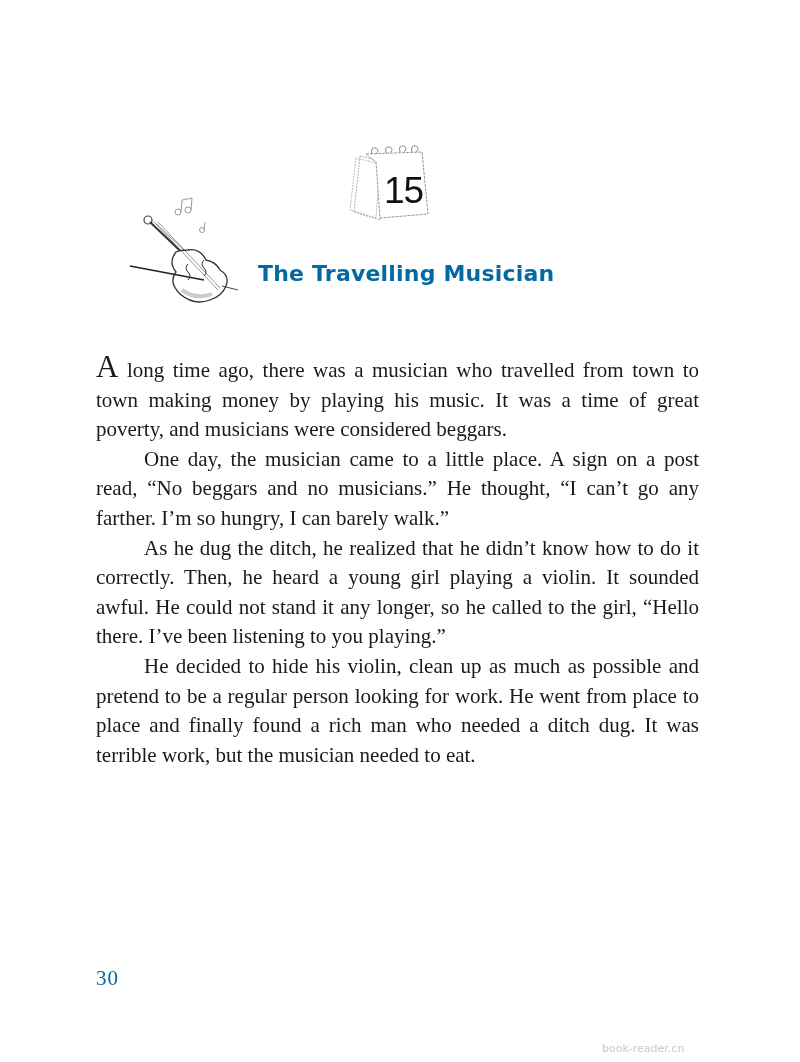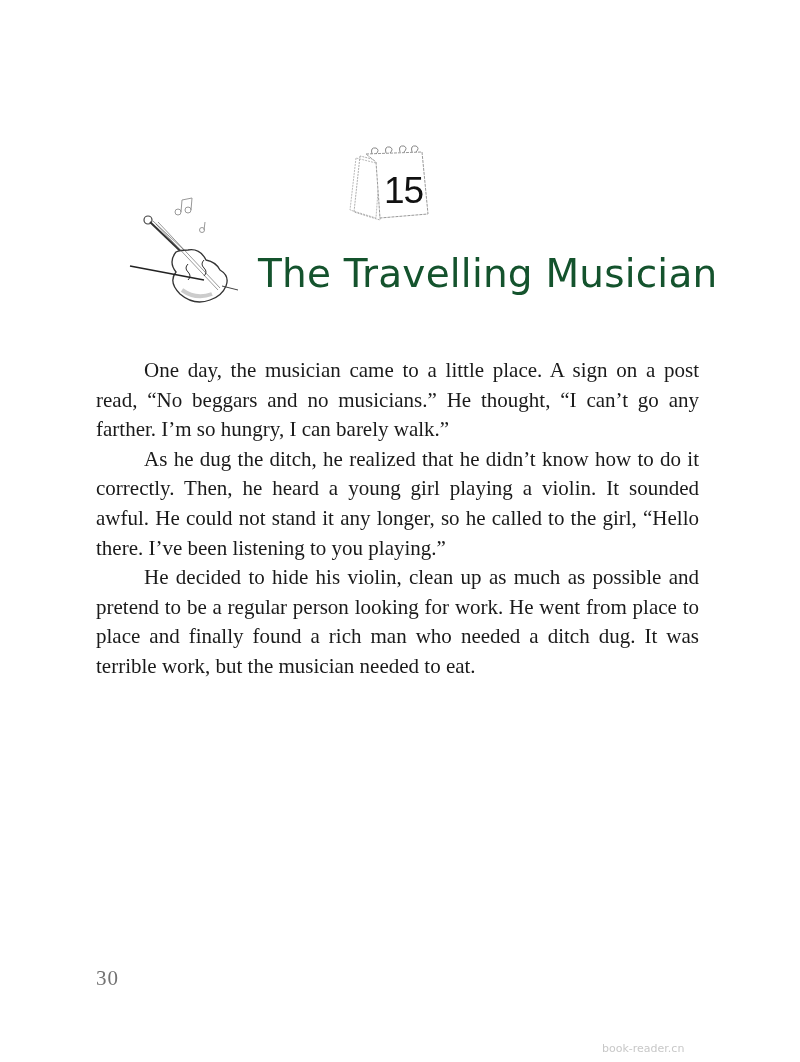--- a/index.html
+++ b/index.html
@@ -49,24 +49,24 @@
       left: 126px;
       top: 190px;
       width: 140px;
       height: 115px;
     }
     .chapter-title {
       position: absolute;
       left: 258px;
       top: 250px;
       font-family: "DejaVu Sans", sans-serif;
-      font-size: 39px;
+      font-size: 22px;
       line-height: 40px;
-      font-weight: normal;
-      color: #14532d;
+      font-weight: bold;
+      color: #0369a1;
       margin: 0;
       letter-spacing: 0.2px;
     }
     .body-text {
       position: absolute;
       left: 96px;
       top: 352px;
       width: 603px;
       font-family: "Liberation Serif", serif;
       font-size: 21px;
@@ -84,21 +84,21 @@
     .dropcap {
       font-size: 31px;
       line-height: 20px;
     }
     .page-number {
       position: absolute;
       left: 96px;
       top: 962px;
       font-family: "Liberation Serif", serif;
       font-size: 21px;
-      color: #737373;
+      color: #0369a1;
       letter-spacing: 1px;
     }
     .watermark {
       position: absolute;
       left: 602px;
       top: 1038px;
       font-family: "DejaVu Sans", sans-serif;
       font-size: 11px;
       color: #c8c8c8;
     }
@@ -148,20 +148,21 @@
     <path d="M32 28 L94 94" stroke="#555" stroke-width="0.6"></path>
 
     <path d="M4 72 L78 86" stroke="#222" stroke-width="1.6"></path>
 
     <path d="M96 92 L112 96" stroke="#444" stroke-width="1"></path>
   </svg>
 
   <h1 class="chapter-title">The Travelling Musician</h1>
 
   <div class="body-text">
+    <p class="first"><span class="dropcap">A</span><span> long time ago, there was a musician who travelled from town to town making money by playing his music. It was a time of great poverty, and musicians were considered beggars.</span></p>
     <p>One day, the musician came to a little place. A sign on a post read, “No beggars and no musicians.” He thought, “I can’t go any farther. I’m so hungry, I can barely walk.”</p>
     <p>As he dug the ditch, he realized that he didn’t know how to do it correctly. Then, he heard a young girl playing a violin. It sounded awful. He could not stand it any longer, so he called to the girl, “Hello there. I’ve been listening to you playing.”</p>
     <p>He decided to hide his violin, clean up as much as possible and pretend to be a regular person looking for work. He went from place to place and finally found a rich man who needed a ditch dug. It was terrible work, but the musician needed to eat.</p>
   </div>
 
   <div class="page-number">30</div>
 
   <div class="watermark">book-reader.cn</div>
 
 </div>

